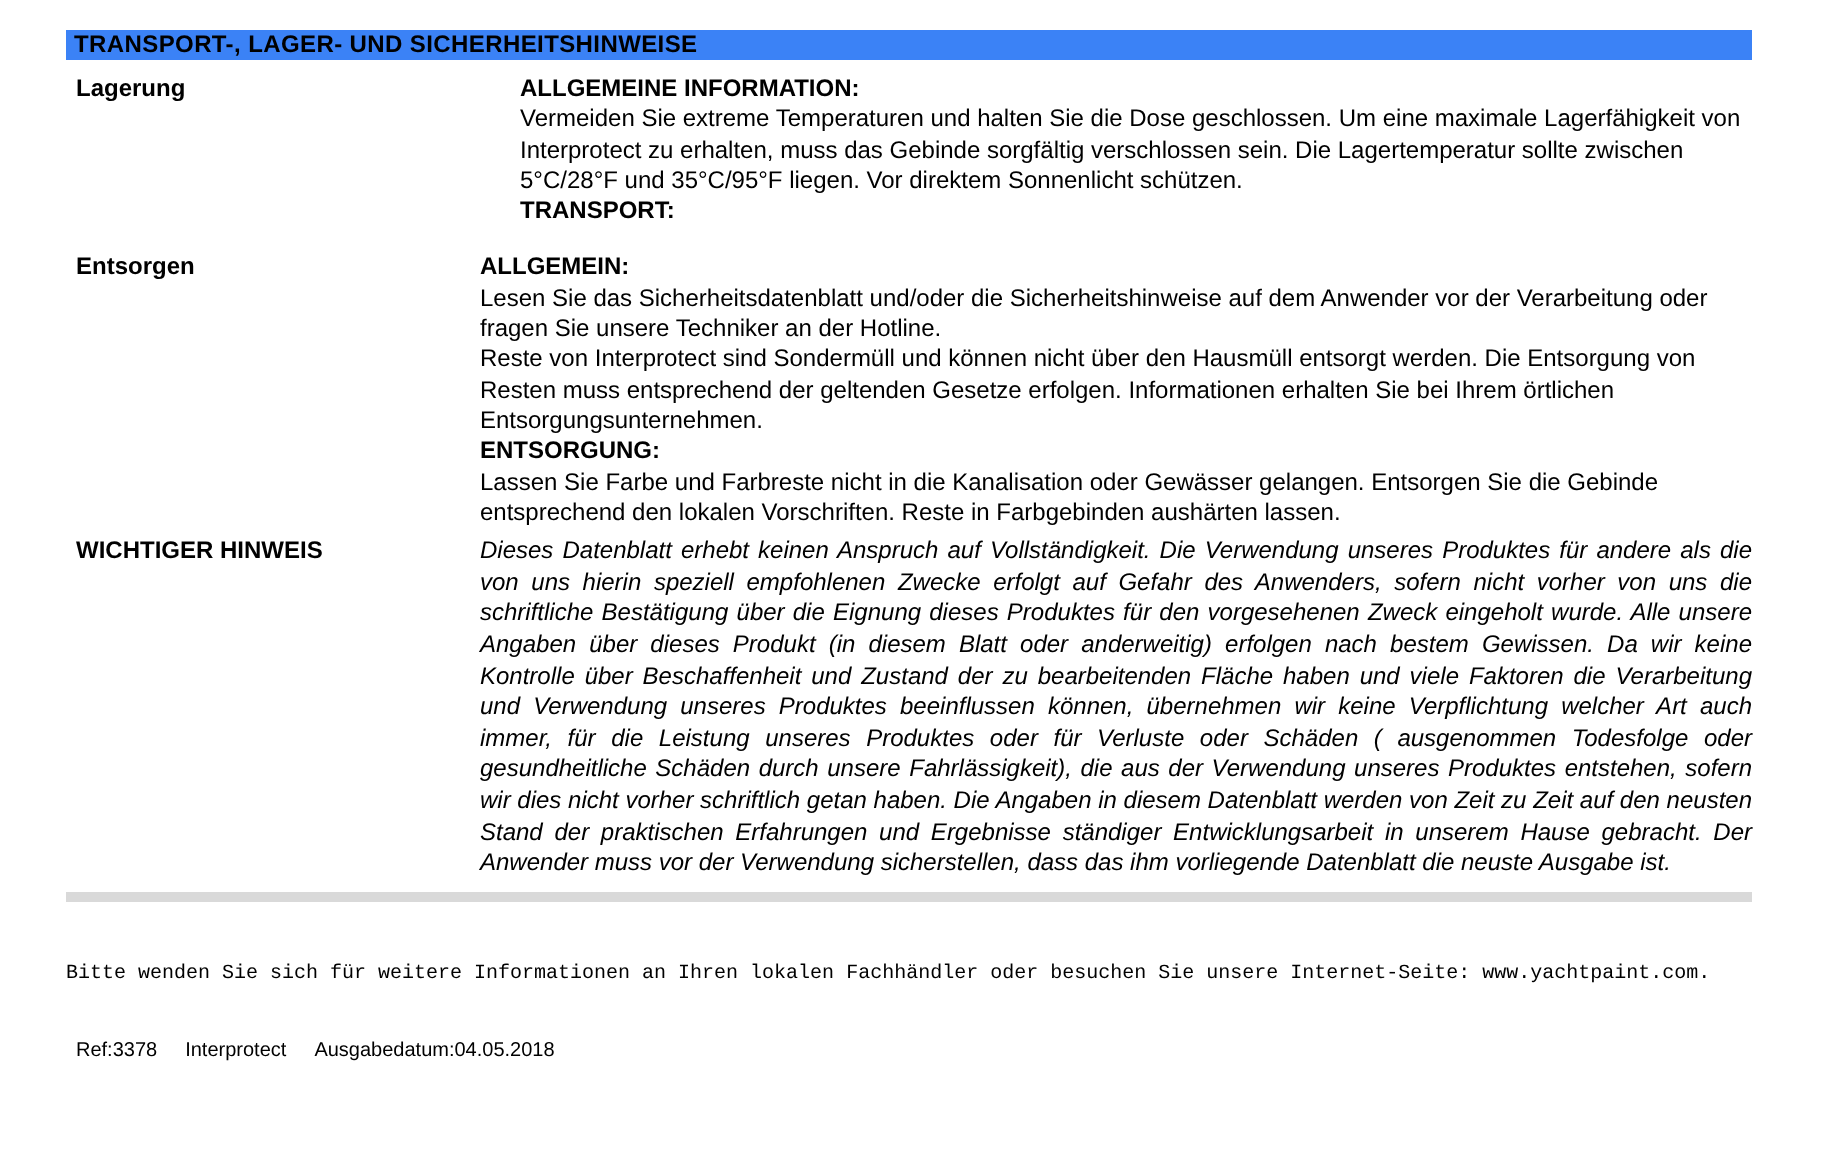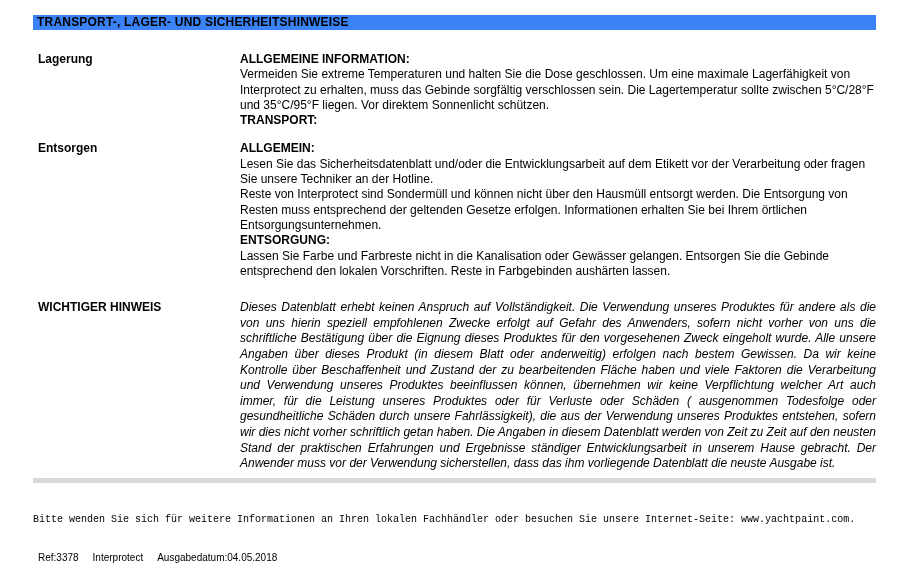--- a/index.html
+++ b/index.html
@@ -13,23 +13,23 @@
   .page{box-sizing:border-box;padding:15px 36px 0 33px;}
   .header-bar{
     background:#3b82f6;
     font-weight:bold;
     font-size:12px;
     line-height:13px;
     padding:1px 0 1px 4px;
     letter-spacing:.2px;
   }
   .section{display:grid;grid-template-columns:207px 1fr;}
-  .sec-0{margin-top:22px;}
+  .sec-0{margin-top:7px;gap:20px;}
   .sec-1{margin-top:13px;}
-  .sec-2{margin-top:21px;}
+  .sec-2{margin-top:4px;}
   .section-label{
     font-weight:bold;
     font-size:12px;
     padding-left:5px;
     line-height:15px;
   }
   .block-heading{
     font-weight:bold;
     font-size:12px;
     line-height:15.3px;
@@ -74,21 +74,21 @@
         <div class="block-heading">TRANSPORT:</div>
       </div>
     </div>
   </div>
 
   <div class="section sec-1">
     <div class="section-label">Entsorgen</div>
     <div class="section-content">
       <div class="block">
         <div class="block-heading">ALLGEMEIN:</div>
-        <div class="block-text">Lesen Sie das Sicherheitsdatenblatt und/oder die Entwicklungsarbeit auf dem Etikett vor der Verarbeitung oder fragen Sie unsere Techniker an der Hotline.</div>
+        <div class="block-text">Lesen Sie das Sicherheitsdatenblatt und/oder die Sicherheitshinweise auf dem Anwender vor der Verarbeitung oder fragen Sie unsere Techniker an der Hotline.</div>
       </div>
       <div class="block">
         <div class="block-text">Reste von Interprotect sind Sondermüll und können nicht über den Hausmüll entsorgt werden. Die Entsorgung von Resten muss entsprechend der geltenden Gesetze erfolgen. Informationen erhalten Sie bei Ihrem örtlichen Entsorgungsunternehmen.</div>
       </div>
       <div class="block">
         <div class="block-heading">ENTSORGUNG:</div>
         <div class="block-text">Lassen Sie Farbe und Farbreste nicht in die Kanalisation oder Gewässer gelangen. Entsorgen Sie die Gebinde entsprechend den lokalen Vorschriften. Reste in Farbgebinden aushärten lassen.</div>
       </div>
     </div>
   </div>

